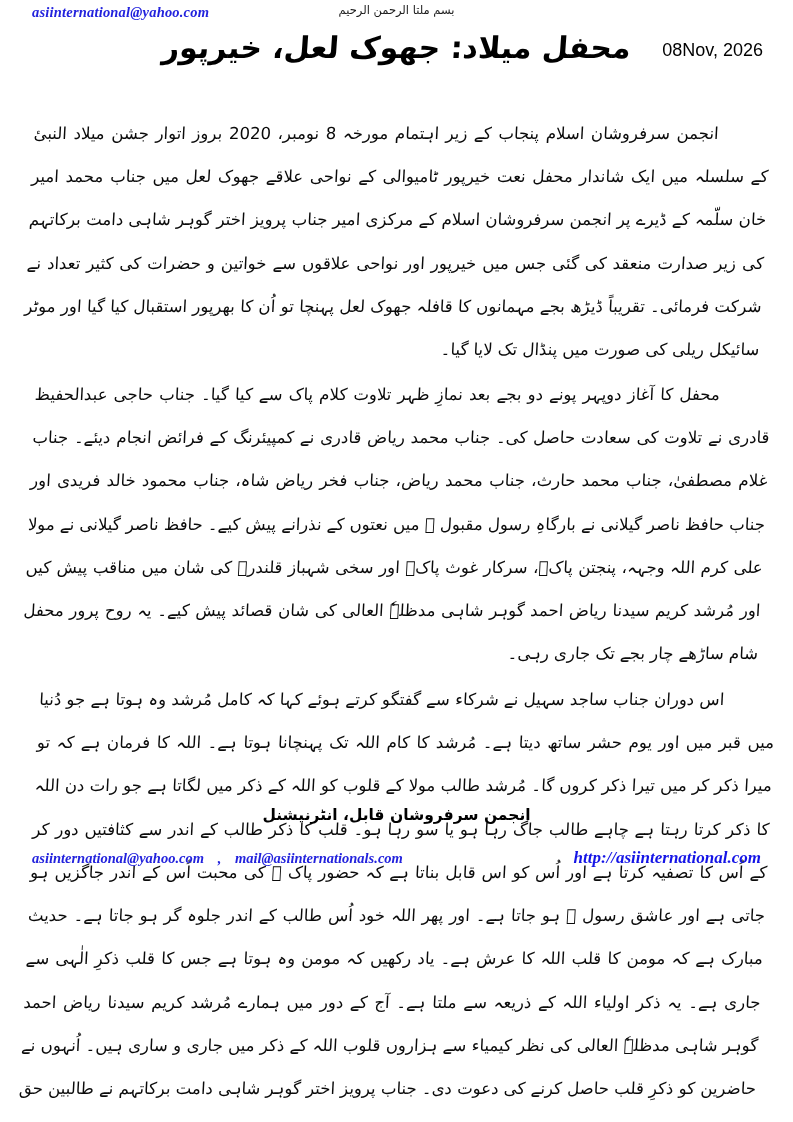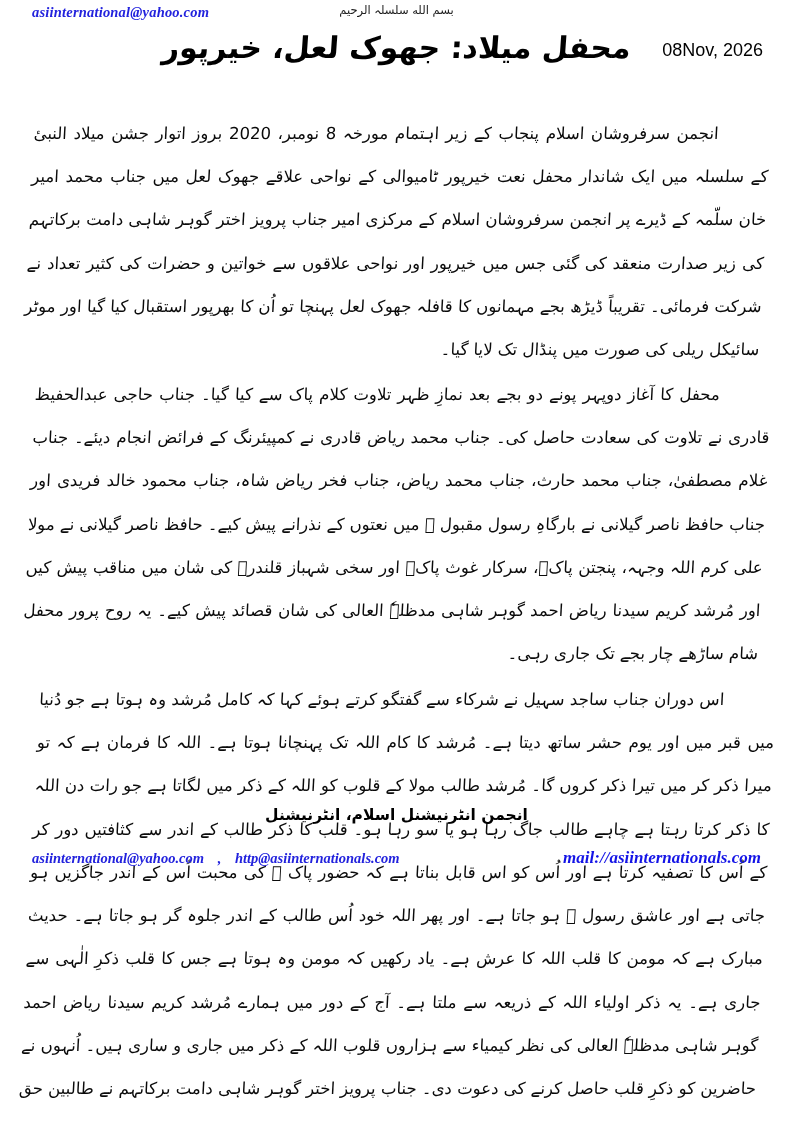--- a/index.html
+++ b/index.html
@@ -143,45 +143,45 @@
   }
 </style>
 </head>
 <body>
 
 <div class="page">
 
   <div class="header">
     <div class="hdr-email">asiinternational@yahoo.com</div>
 
-    <div class="hdr-bismillah">بسم الله سلسلہ الرحيم</div>
+    <div class="hdr-bismillah">بسم ملتا الرحمن الرحيم</div>
 
     <div class="hdr-title">محفل میلاد: جھوک لعل، خیرپور</div>
 
     <div class="hdr-date">08Nov, 2026</div>
   </div>
 
   <div class="body-area">
 
     <p class="para indent">انجمن سرفروشان اسلام پنجاب کے زیر اہتمام مورخہ 8 نومبر، 2020 بروز اتوار جشن میلاد النبیٔ کے سلسلہ میں ایک شاندار محفل نعت خیرپور ٹامیوالی کے نواحی علاقے جھوک لعل میں جناب محمد امیر خان سلّمہ کے ڈیرے پر انجمن سرفروشان اسلام کے مرکزی امیر جناب پرویز اختر گوہر شاہی دامت برکاتہم کی زیر صدارت منعقد کی گئی جس میں خیرپور اور نواحی علاقوں سے خواتین و حضرات کی کثیر تعداد نے شرکت فرمائی۔ تقریباً ڈیڑھ بجے مہمانوں کا قافلہ جھوک لعل پہنچا تو اُن کا بھرپور استقبال کیا گیا اور موٹر سائیکل ریلی کی صورت میں پنڈال تک لایا گیا۔</p>
 
     <p class="para indent">محفل کا آغاز دوپہر پونے دو بجے بعد نمازِ ظہر تلاوت کلام پاک سے کیا گیا۔ جناب حاجی عبدالحفیظ قادری نے تلاوت کی سعادت حاصل کی۔ جناب محمد ریاض قادری نے کمپیئرنگ کے فرائض انجام دیئے۔ جناب غلام مصطفیٰ، جناب محمد حارث، جناب محمد ریاض، جناب فخر ریاض شاہ، جناب محمود خالد فریدی اور جناب حافظ ناصر گیلانی نے بارگاہِ رسول مقبول ﷺ میں نعتوں کے نذرانے پیش کیے۔ حافظ ناصر گیلانی نے مولا علی کرم اللہ وجہہ، پنجتن پاکؑ، سرکار غوث پاکؒ اور سخی شہباز قلندرؒ کی شان میں مناقب پیش کیں اور مُرشد کریم سیدنا ریاض احمد گوہر شاہی مدظلہٗ العالی کی شان قصائد پیش کیے۔ یہ روح پرور محفل شام ساڑھے چار بجے تک جاری رہی۔</p>
 
     <p class="para indent">اس دوران جناب ساجد سہیل نے شرکاء سے گفتگو کرتے ہوئے کہا کہ کامل مُرشد وہ ہوتا ہے جو دُنیا میں قبر میں اور یوم حشر ساتھ دیتا ہے۔ مُرشد کا کام اللہ تک پہنچانا ہوتا ہے۔ اللہ کا فرمان ہے کہ تو میرا ذکر کر میں تیرا ذکر کروں گا۔ مُرشد طالب مولا کے قلوب کو اللہ کے ذکر میں لگاتا ہے جو رات دن اللہ کا ذکر کرتا رہتا ہے چاہے طالب جاگ رہا ہو یا سو رہا ہو۔ قلب کا ذکر طالب کے اندر سے کثافتیں دور کر کے اُس کا تصفیہ کرتا ہے اور اُس کو اس قابل بناتا ہے کہ حضور پاک ﷺ کی محبت اُس کے اندر جاگزیں ہو جاتی ہے اور عاشق رسول ﷺ ہو جاتا ہے۔ اور پھر اللہ خود اُس طالب کے اندر جلوہ گر ہو جاتا ہے۔ حدیث مبارک ہے کہ مومن کا قلب اللہ کا عرش ہے۔ یاد رکھیں کہ مومن وہ ہوتا ہے جس کا قلب ذکرِ الٰہی سے جاری ہے۔ یہ ذکر اولیاء اللہ کے ذریعہ سے ملتا ہے۔ آج کے دور میں ہمارے مُرشد کریم سیدنا ریاض احمد گوہر شاہی مدظلہٗ العالی کی نظر کیمیاء سے ہزاروں قلوب اللہ کے ذکر میں جاری و ساری ہیں۔ اُنہوں نے حاضرین کو ذکرِ قلب حاصل کرنے کی دعوت دی۔ جناب پرویز اختر گوہر شاہی دامت برکاتہم نے طالبین حق کو ذکرِ قلب کا اذن عطا فرمایا۔ محفل کا اختتام درود و سلام اور دعائے خیر پر ہوا۔</p>
 
   </div>
 
   <div class="footer">
 
-    <div class="foot-org">انجمن انٹرنیشنل اسلام، انٹرنیشنل</div>
+    <div class="foot-org">انجمن سرفروشان قابل، انٹرنیشنل</div>
 
     <div class="foot-bar">
       <div class="foot-emails">
         <span>asiinternational@yahoo.com</span>
         <span class="foot-sep">,</span>
-        <span>http@asiinternationals.com</span>
+        <span>mail@asiinternationals.com</span>
       </div>
 
-      <div class="foot-url">mail://asiinternationals.com</div>
+      <div class="foot-url">http://asiinternational.com</div>
     </div>
   </div>
 
 </div>
 
 </body></html>

